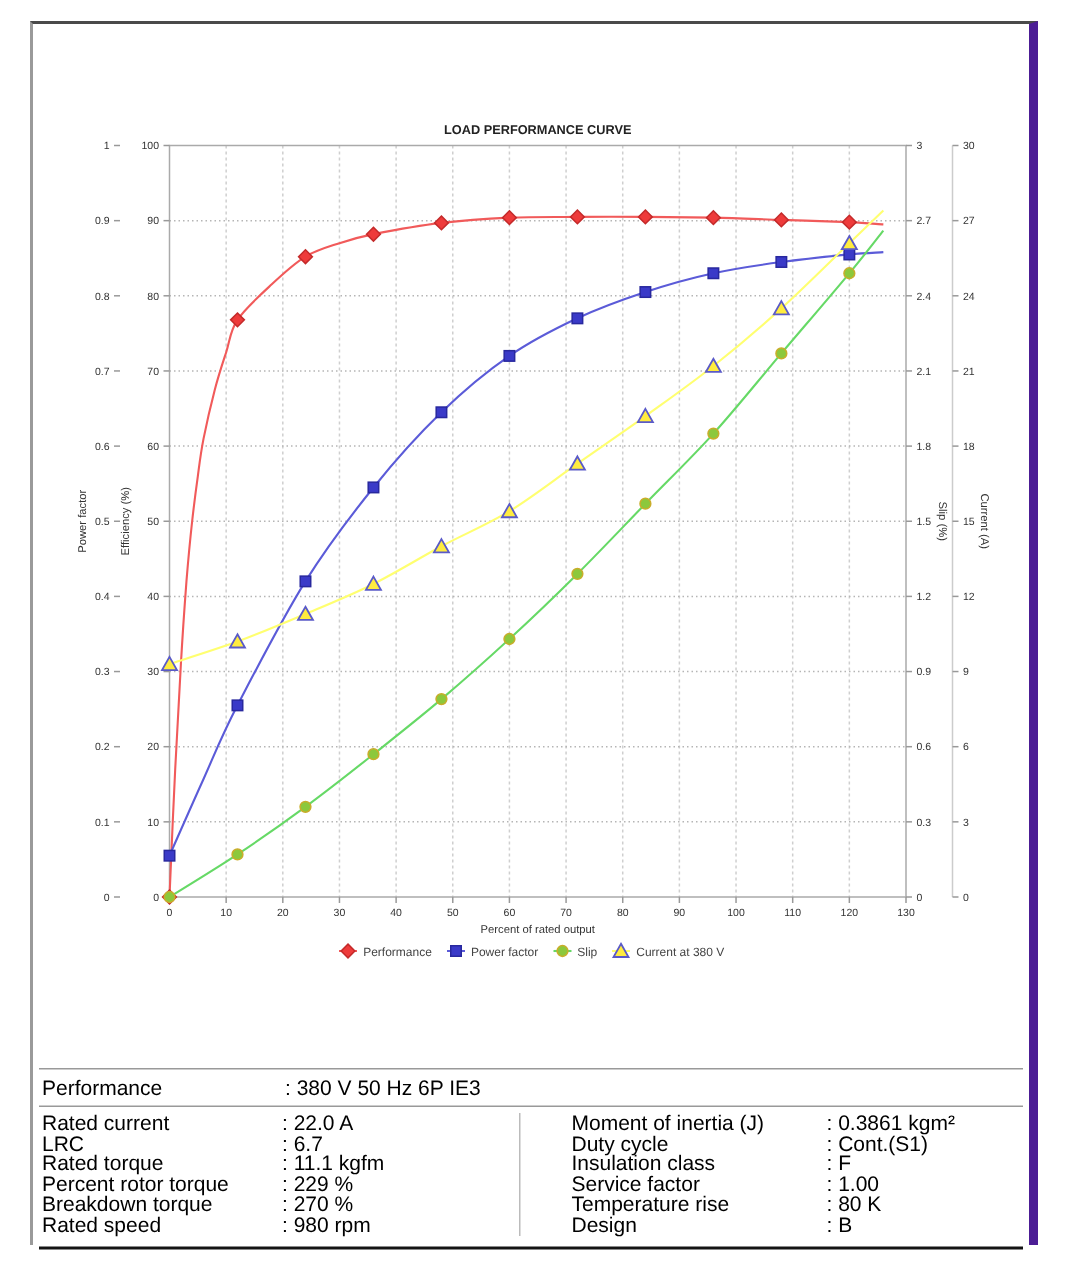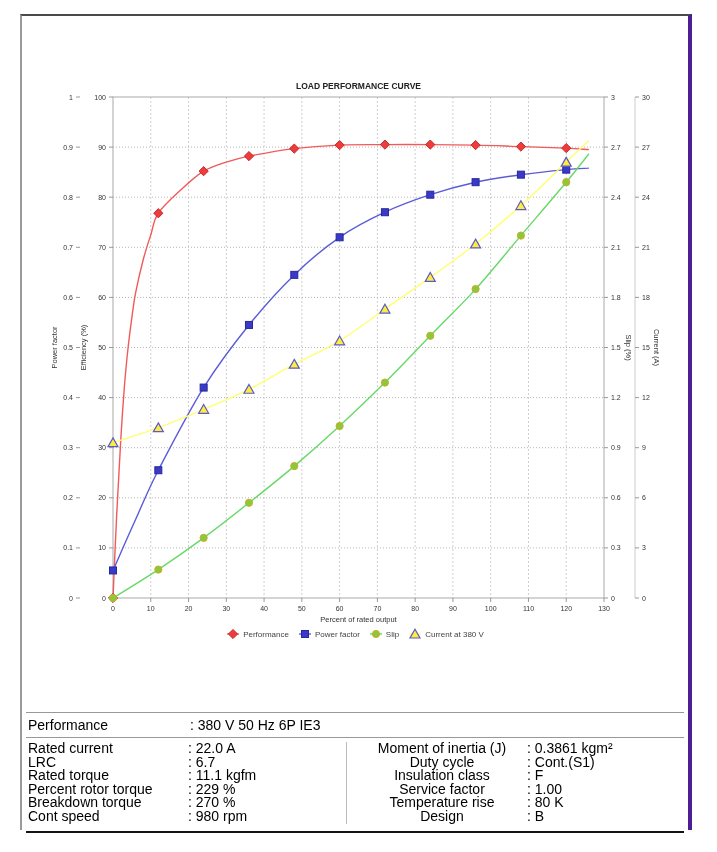--- a/index.html
+++ b/index.html
@@ -1,38 +1,38 @@
 <!DOCTYPE html>
 <html><head>
 <meta charset="utf-8">
 <style>
   html,body{margin:0;padding:0;background:#fff;}
   body{width:717px;height:852px;position:relative;font-family:"Liberation Sans",sans-serif;}
   .frame{
     position:absolute;left:20px;top:14px;width:672px;height:816px;box-sizing:border-box;
-    border-top:2px solid #4a4a4a;border-left:2px solid #9a9a9a;border-right:4px solid #4c1d95;
+    border-top:2px solid #4a4a4a;border-left:2px solid #9a9a9a;border-right:6px solid #4c1d95;
     background:#fff;
   }
   svg text{font-family:"Liberation Sans",sans-serif;}
   .legend{
     position:absolute;left:0;right:0;top:611px;height:14px;
     display:flex;justify-content:center;align-items:center;gap:9px;
     font-size:8px;color:#444;
   }
   .legend-item{display:flex;align-items:center;gap:3px;}
   .spec-table{
     position:absolute;left:4px;right:4px;top:696px;
     border-top:1px solid #999;border-bottom:2px solid #141414;
     font-size:14px;color:#000;
   }
   .perf-row{display:flex;padding:4px 0 4px 2px;border-bottom:1px solid #999;}
   .perf-row .slbl{width:162px;flex:0 0 auto;}
-  .cols{display:flex;padding:4px 0 7px 0;}
+  .cols{display:flex;padding:4px 0 7px 0;gap:24px;}
   .col-left{width:321px;flex:0 0 auto;box-sizing:border-box;padding-left:2px;border-right:1px solid #bbb;}
-  .col-right{flex:1;padding-left:10px;text-align:center;}
+  .col-right{flex:1;padding-left:10px;}
   .srow{display:flex;line-height:13.6px;}
   .col-left .slbl{width:160px;flex:0 0 auto;}
   .col-right .slbl{width:170px;flex:0 0 auto;}
 </style>
 </head>
 <body>
 
 <div class="frame">
 
   <svg id="chart" width="668" height="610">
@@ -307,21 +307,21 @@
           </div>
           <div class="srow">
             <span class="slbl">Percent rotor torque</span>
             <span class="sval">: 229 %</span>
           </div>
           <div class="srow">
             <span class="slbl">Breakdown torque</span>
             <span class="sval">: 270 %</span>
           </div>
           <div class="srow">
-            <span class="slbl">Cont speed</span>
+            <span class="slbl">Rated speed</span>
             <span class="sval">: 980 rpm</span>
           </div>
         </div>
       <div class="col-right" id="col-right">
           <div class="srow">
             <span class="slbl">Moment of inertia (J)</span>
             <span class="sval">: 0.3861 kgm²</span>
           </div>
           <div class="srow">
             <span class="slbl">Duty cycle</span>

